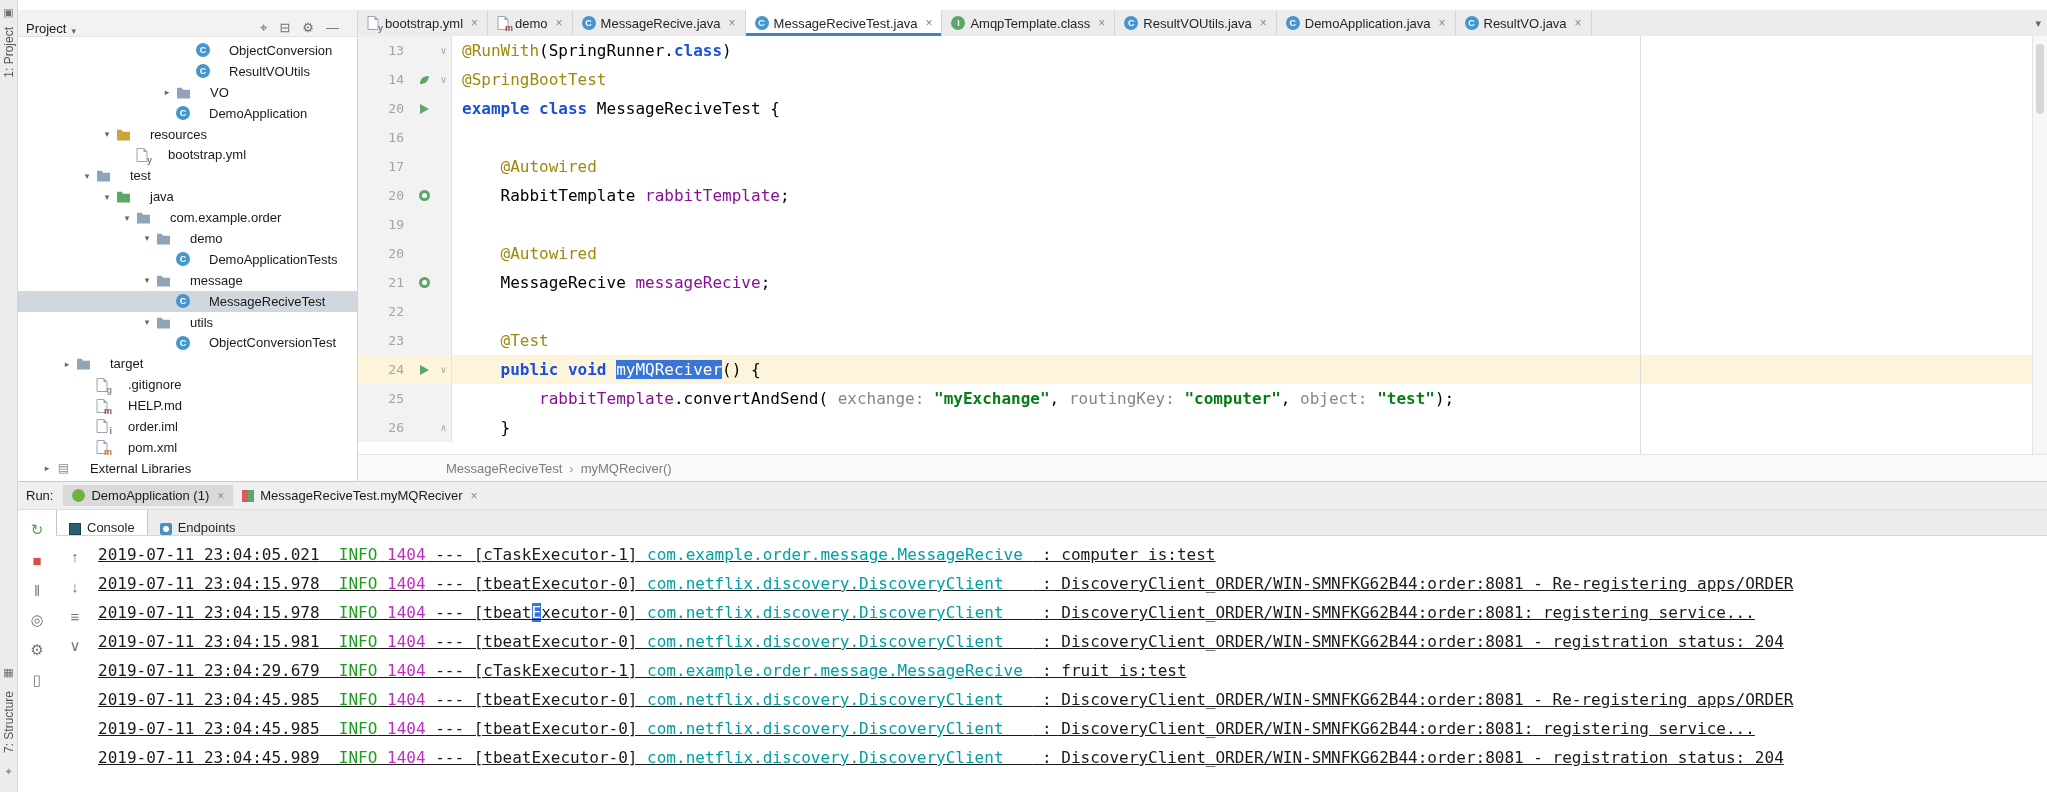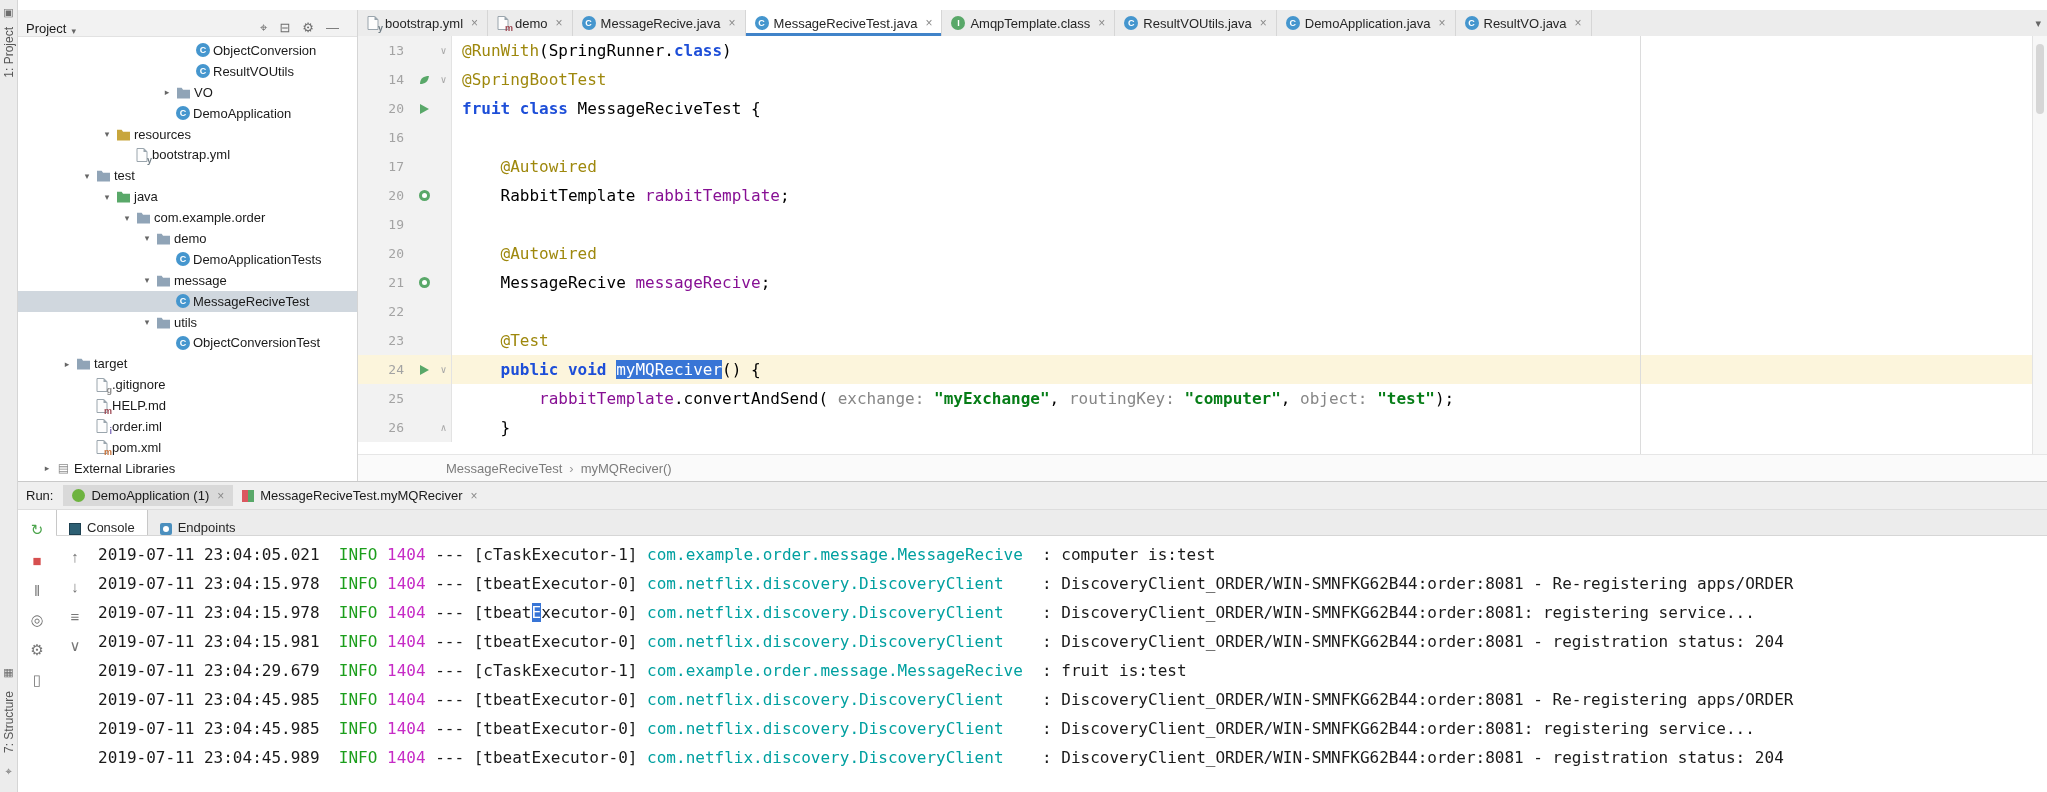--- a/index.html
+++ b/index.html
@@ -20,21 +20,21 @@
   #project-panel{position:absolute;left:18px;top:10px;width:339px;height:471px;background:#fff;border-right:1px solid #d5d5d5;overflow:hidden;}
   .pp-header{height:26px;display:flex;align-items:flex-end;background:#f2f2f2;border-bottom:1px solid #e2e2e2;padding:0 8px;gap:5px;}
   .pp-title{font-size:13px;color:#1a1a1a;}
   .pp-caret{font-size:9px;color:#666;}
   .pp-icons{margin-left:auto;display:flex;gap:12px;padding-right:10px;}
   .pp-icons span{color:#6e6e6e;font-size:13px;cursor:default;}
   #tree{padding-top:3px;}
   .tree-row{display:flex;align-items:center;height:20.9px;white-space:nowrap;cursor:default;}
   .tree-row.selected{background:#d0d7de;}
   .tree-chevron{width:18px;flex:0 0 18px;text-align:center;font-size:9px;color:#666;}
-  .tree-label{padding-left:3px;font-size:13px;}
+  .tree-label{padding-left:19px;font-size:13px;}
   
   .ci{display:inline-flex;width:14px;height:14px;border-radius:50%;align-items:center;justify-content:center;
       font-size:9px;font-weight:bold;color:#fff;flex:0 0 auto;font-family:"Liberation Sans",sans-serif;}
   .ci.cls{background:#4596ce;}
   .ci.itf{background:#59a869;}
   .fic{display:inline-flex;width:15px;flex:0 0 15px;align-items:center;}
   .doc{position:relative;display:inline-flex;width:13px;flex:0 0 13px;}
   .doc b{position:absolute;right:-3px;bottom:-3px;font-size:9px;font-weight:bold;}
   .lib{color:#8c8c8c;font-size:12px;width:15px;flex:0 0 15px;text-align:center;}
   
@@ -79,21 +79,21 @@
   .tool-col{width:38px;flex:0 0 38px;display:flex;flex-direction:column;align-items:center;padding-top:5px;}
   .tool-col span{height:30px;display:flex;align-items:center;justify-content:center;font-size:15px;cursor:default;}
   .run-inner{flex:1;display:flex;flex-direction:column;min-width:0;}
   .view-tabs{height:25px;background:#ececec;border-bottom:1px solid #d6d6d6;display:flex;align-items:stretch;}
   .vtab{display:flex;align-items:flex-end;gap:6px;padding:0 12px;font-size:13px;color:#262626;cursor:default;}
   .vtab.active{background:#ffffff;border-right:1px solid #c8c8c8;border-left:1px solid #c8c8c8;}
   .console-ic{width:12px;height:12px;background:#2d5f73;border:1px solid #1d4050;box-sizing:border-box;}
   .endpoints-ic{width:12px;height:12px;border-radius:2px;background:#4b8fbe;position:relative;}
   .endpoints-ic:after{content:"";position:absolute;left:3px;top:3px;width:6px;height:6px;border-radius:50%;background:#fff;}
   .run-body{flex:1;display:flex;min-height:0;}
-  #console{flex:1;padding:4px 0 16px 4px;font-family:"DejaVu Sans Mono",monospace;font-size:16px;line-height:29px;white-space:pre;overflow:hidden;}
+  #console{flex:1;padding:4px 0 16px 4px;font-family:"DejaVu Sans Mono",monospace;font-size:16px;line-height:29px;white-space:pre;overflow:hidden;text-decoration:underline;}
   .cl-pln{color:#1a1a1a;}
   .cl-info{color:#1b9e1b;}
   .cl-pid{color:#c62bc6;}
   .cl-logger{color:#00a0a0;}
   .cl-sel{background:#3875d6;color:#fff;}
 </style>
 </head>
 <body>
 
 <div id="activity-bar">
@@ -351,21 +351,21 @@
         <span class="close">×</span>
       </div>
     </div>
   <span id="tab-overflow">▾</span>
   <div id="code-wrap">
     <div id="code-rows">
         <div class="code-row"><div class="ln">13</div><div class="gi"></div><div class="fold">∨</div><div class="src"><span class="sg-ann">@RunWith</span><span class="sg-pln">(SpringRunner.</span><span class="sg-kw">class</span><span class="sg-pln">)</span></div></div>
         <div class="code-row"><div class="ln">14</div><div class="gi"><svg width="12" height="12">
               <path d="M2 10 C2 4 6 2 11 2 C10 8 7 10 2 10z" fill="#59a869"></path>
             </svg></div><div class="fold">∨</div><div class="src"><span class="sg-ann">@SpringBootTest</span></div></div>
-        <div class="code-row"><div class="ln">20</div><div class="gi"><span class="run-tri"></span></div><div class="fold"></div><div class="src"><span class="sg-kw">fruit class </span><span class="sg-pln">MessageReciveTest {</span></div></div>
+        <div class="code-row"><div class="ln">20</div><div class="gi"><span class="run-tri"></span></div><div class="fold"></div><div class="src"><span class="sg-kw">example class </span><span class="sg-pln">MessageReciveTest {</span></div></div>
         <div class="code-row"><div class="ln">16</div><div class="gi"></div><div class="fold"></div><div class="src"></div></div>
         <div class="code-row"><div class="ln">17</div><div class="gi"></div><div class="fold"></div><div class="src"><span class="sg-pln">    </span><span class="sg-ann">@Autowired</span></div></div>
         <div class="code-row"><div class="ln">20</div><div class="gi"><span class="bean-ic"></span></div><div class="fold"></div><div class="src"><span class="sg-pln">    RabbitTemplate </span><span class="sg-fld">rabbitTemplate</span><span class="sg-pln">;</span></div></div>
         <div class="code-row"><div class="ln">19</div><div class="gi"></div><div class="fold"></div><div class="src"></div></div>
         <div class="code-row"><div class="ln">20</div><div class="gi"></div><div class="fold"></div><div class="src"><span class="sg-pln">    </span><span class="sg-ann">@Autowired</span></div></div>
         <div class="code-row"><div class="ln">21</div><div class="gi"><span class="bean-ic"></span></div><div class="fold"></div><div class="src"><span class="sg-pln">    MessageRecive </span><span class="sg-fld">messageRecive</span><span class="sg-pln">;</span></div></div>
         <div class="code-row"><div class="ln">22</div><div class="gi"></div><div class="fold"></div><div class="src"></div></div>
         <div class="code-row"><div class="ln">23</div><div class="gi"></div><div class="fold"></div><div class="src"><span class="sg-pln">    </span><span class="sg-ann">@Test</span></div></div>
         <div class="code-row current"><div class="ln">24</div><div class="gi"><span class="run-tri"></span></div><div class="fold">∨</div><div class="src"><span class="sg-kw">    public void </span><span class="sg-sel">myMQReciver</span><span class="sg-pln">() {</span></div></div>
         <div class="code-row"><div class="ln">25</div><div class="gi"></div><div class="fold"></div><div class="src"><span class="sg-pln">        </span><span class="sg-fld">rabbitTemplate</span><span class="sg-pln">.convertAndSend( </span><span class="sg-hint">exchange: </span><span class="sg-str">"myExchange"</span><span class="sg-pln">, </span><span class="sg-hint">routingKey: </span><span class="sg-str">"computer"</span><span class="sg-pln">, </span><span class="sg-hint">object: </span><span class="sg-str">"test"</span><span class="sg-pln">);</span></div></div>

